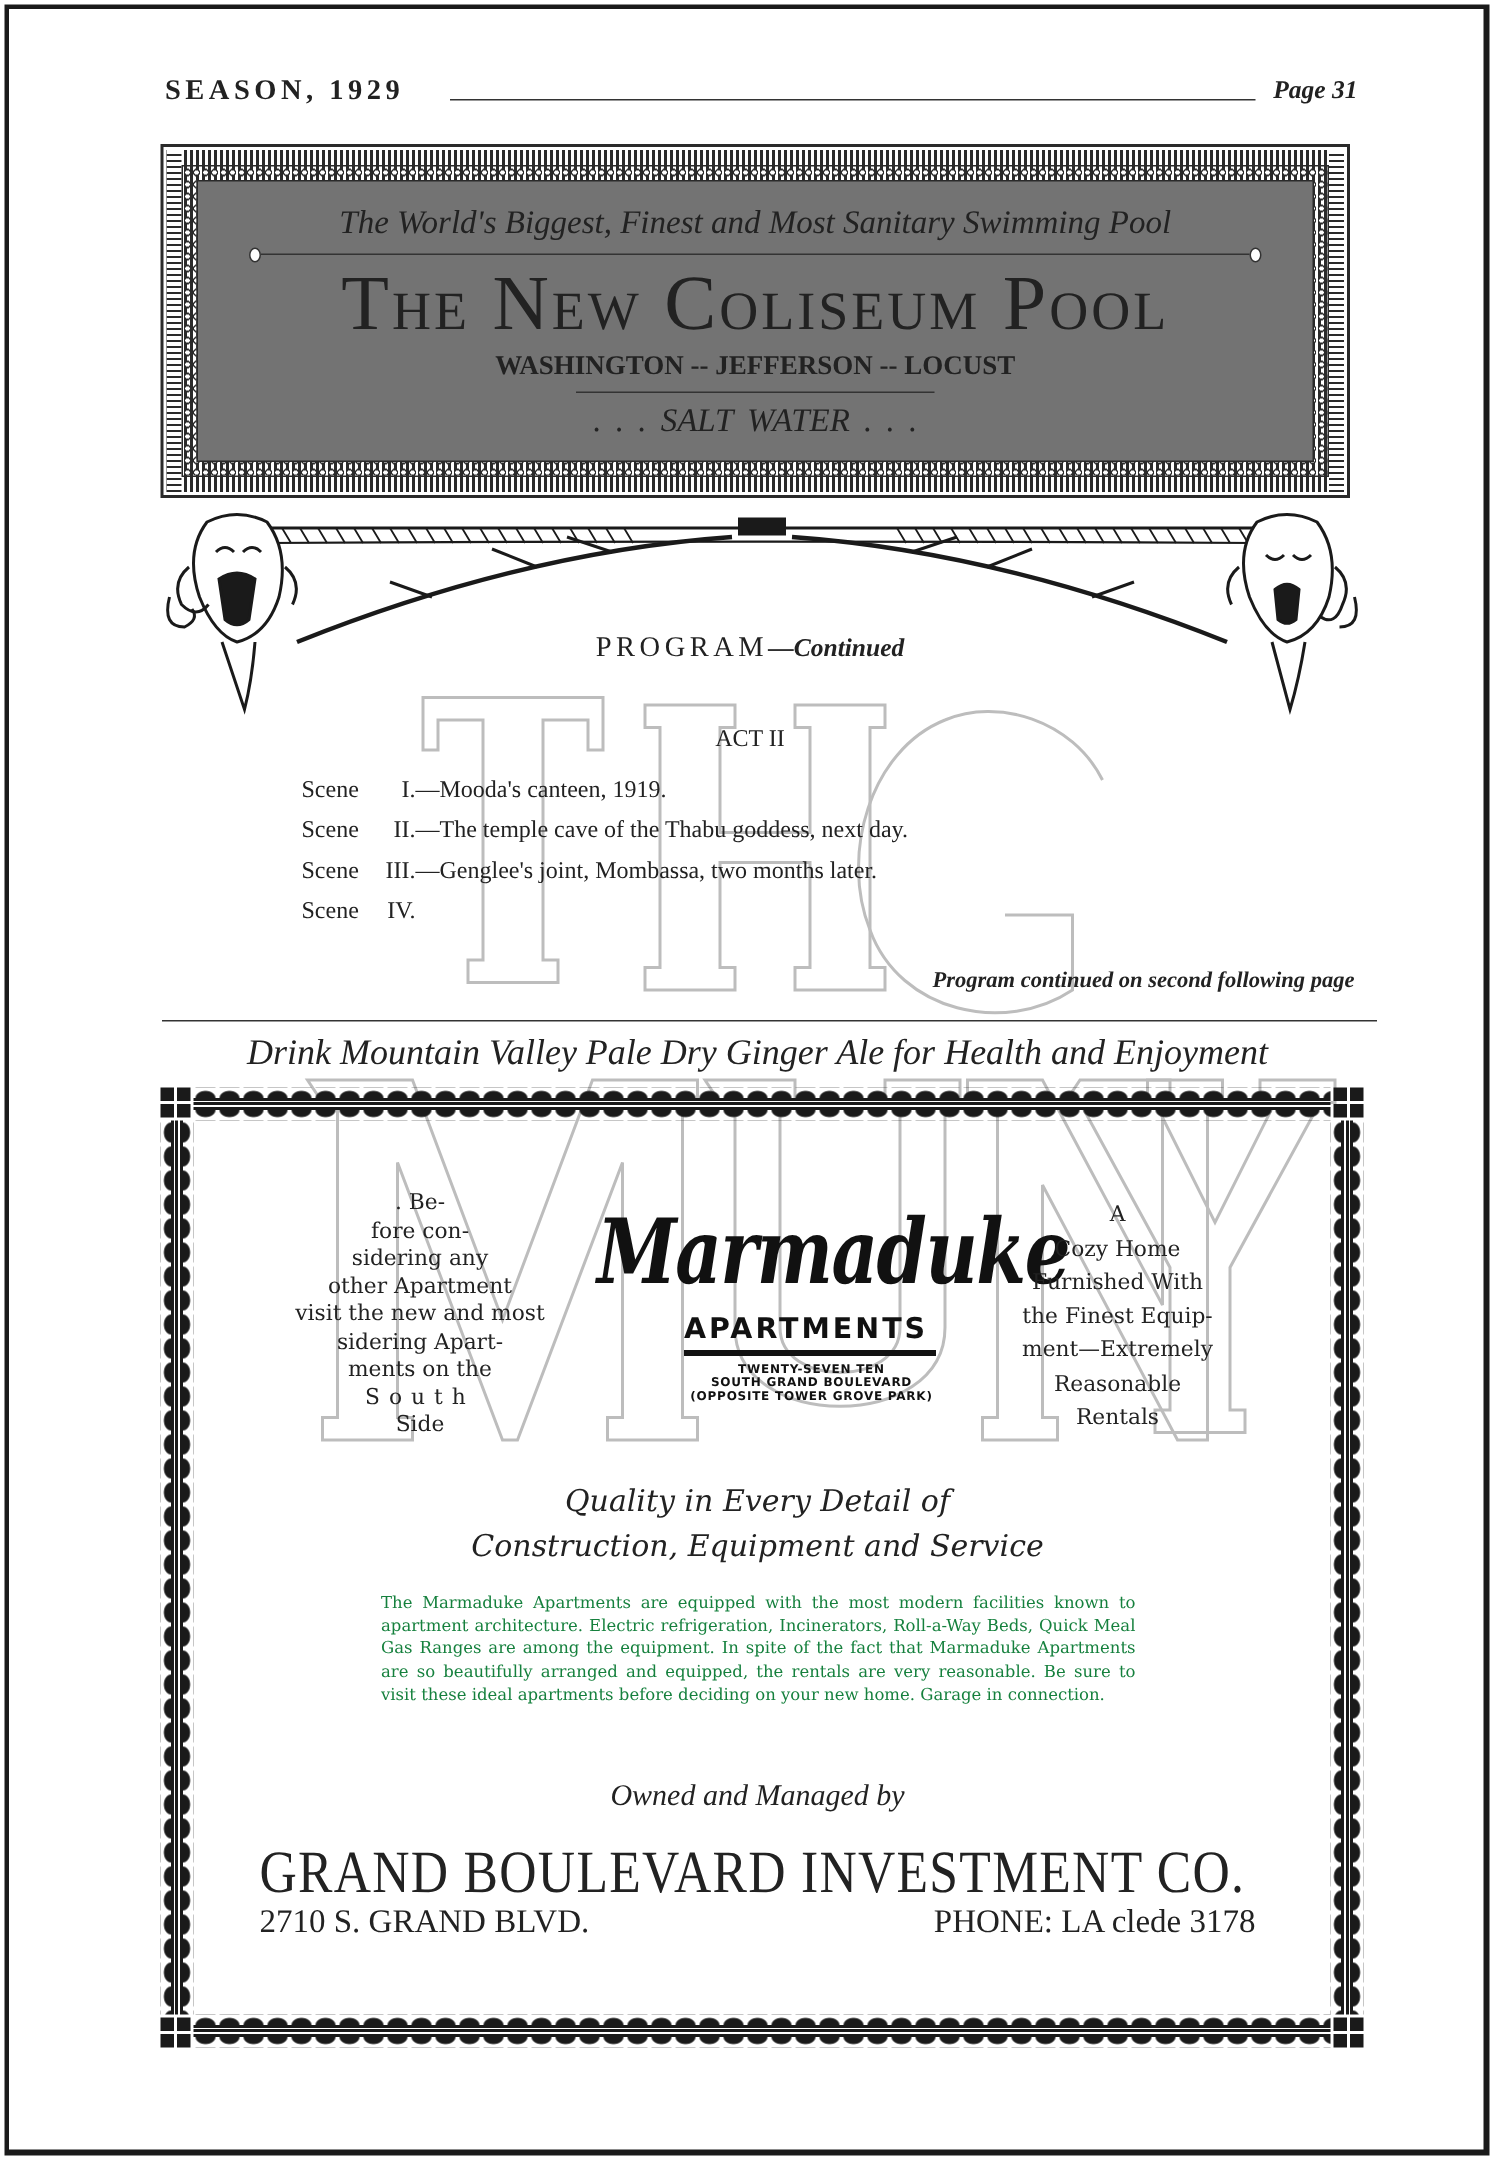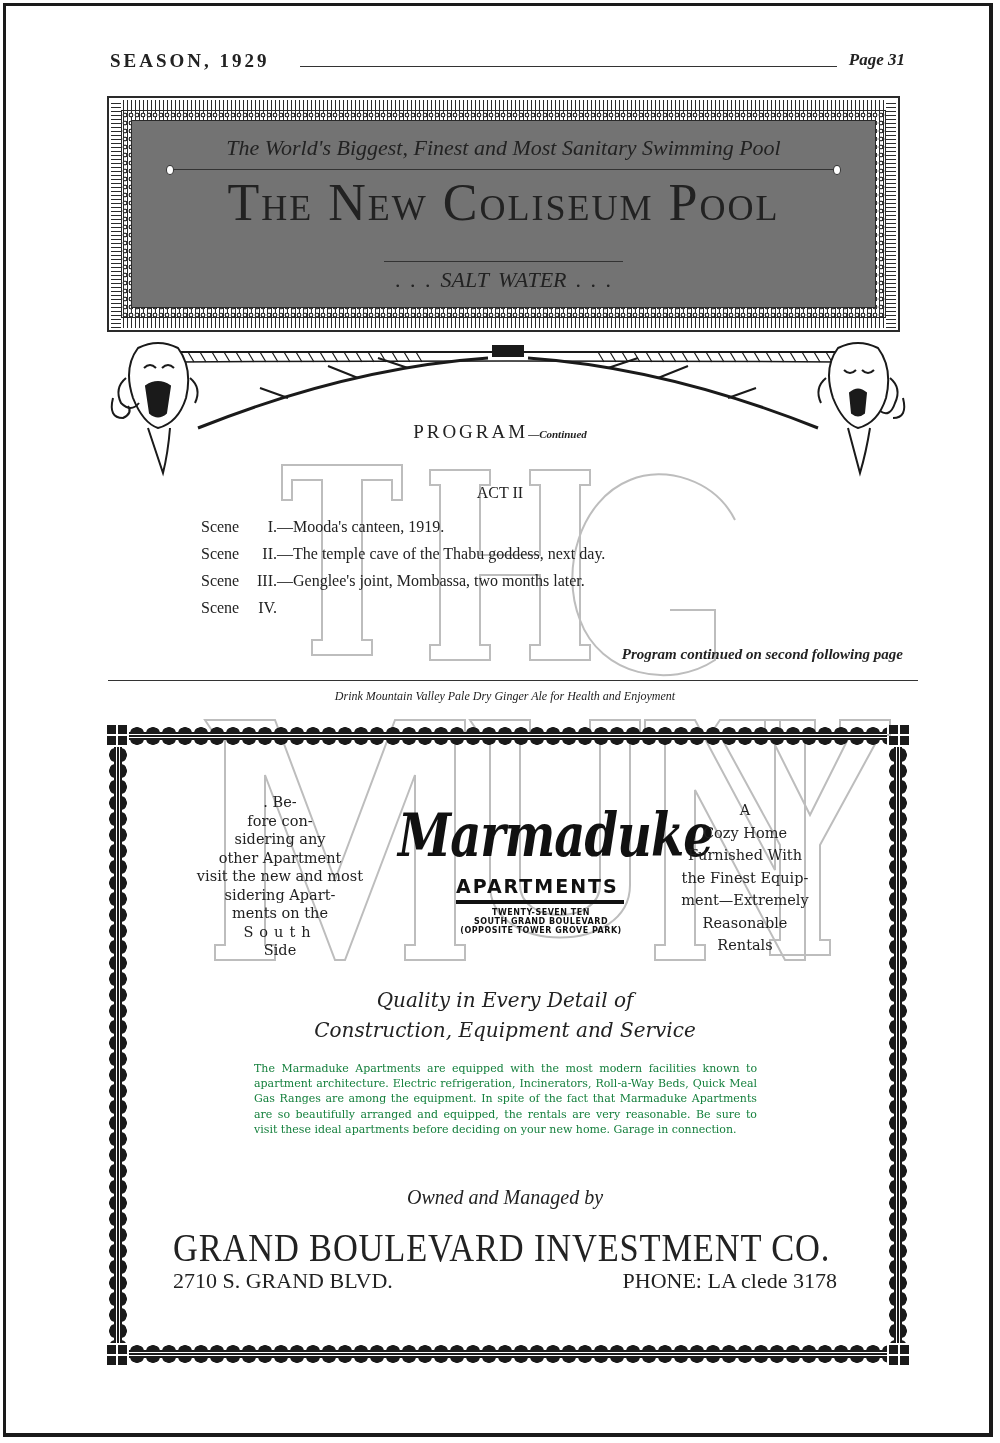--- a/index.html
+++ b/index.html
@@ -50,32 +50,32 @@
   .pool-title { position: absolute; left: 0; right: 0; top: 56px; text-align: center; font-family: "Liberation Serif", serif; font-size: 52px; letter-spacing: 2px; color: #222; font-variant: small-caps; line-height: 1; }
   .pool-streets { position: absolute; left: 0; right: 0; top: 112px; text-align: center; font-family: "Liberation Serif", serif; font-weight: bold; font-size: 18px; color: #222; }
   .pool-rule2 { position: absolute; left: 252px; right: 252px; top: 140px; border-top: 1.5px solid #333; }
   .pool-salt { position: absolute; left: 0; right: 0; top: 146px; text-align: center; font-family: "Liberation Serif", serif; font-style: italic; font-size: 22px; color: #222; word-spacing: 4px; }
 
   
   .ornament { position: absolute; left: 108px; top: 338px; width: 800px; height: 140px; }
 
   .program-heading { position: absolute; left: 0; right: 0; top: 421px; text-align: center; font-family: "Liberation Serif", serif; font-size: 19px; color: #222; }
   .program-heading .pg { letter-spacing: 3px; }
-  .program-heading .cont { font-style: italic; font-weight: bold; font-size: 11px; margin-top: 33px; }
+  .program-heading .cont { font-style: italic; font-weight: bold; font-size: 17px; margin-top: 33px; }
 
   .act-title { position: absolute; left: 0; right: 0; top: 484px; text-align: center; font-family: "Liberation Serif", serif; font-size: 16px; color: #222; }
   .scenes { position: absolute; left: 201px; top: 518px; width: 520px; font-family: "Liberation Serif", serif; font-size: 16px; color: #222; }
   .scene-row { height: 27px; display: flex; }
   .scene-word { width: 52px; }
   .scene-num { width: 24px; text-align: right; }
   .scene-text { padding-left: 0; }
 
   .program-note { position: absolute; right: 97px; top: 646px; font-family: "Liberation Serif", serif; font-style: italic; font-weight: bold; font-size: 15px; color: #222; }
   .section-rule { position: absolute; left: 108px; right: 82px; top: 680px; border-top: 1.5px solid #333; }
-  .ginger-ale { position: absolute; left: 0; right: 0; top: 689px; text-align: center; font-family: "Liberation Serif", serif; font-style: italic; font-size: 12px; color: #222; padding-left: 10px; }
+  .ginger-ale { position: absolute; left: 0; right: 0; top: 689px; text-align: center; font-family: "Liberation Serif", serif; font-style: italic; font-size: 24px; color: #222; padding-left: 10px; }
 
   
   .apt-frame { position: absolute; left: 107px; top: 725px; width: 802px; height: 640px; }
   .frame-h { position: absolute; left: 22px; right: 22px; height: 22px; }
   .frame-h .scallop-a, .frame-h .scallop-b { position: absolute; left: 0; right: 0; height: 7px;
     background: radial-gradient(ellipse 7px 5px at 50% 100%, #1a1a1a 90%, transparent 100%) 0 0 / 16px 7px repeat-x; }
   .frame-h .scallop-a { top: 0; }
   .frame-h .scallop-b { bottom: 0; transform: scaleY(-1); }
   .frame-h .lines { position: absolute; left: 0; right: 0; top: 7px; height: 8px;
     background: linear-gradient(#1a1a1a 0 2px, #fff 2px 3px, #1a1a1a 3px 5px, #fff 5px 6px, #1a1a1a 6px 8px); }
@@ -139,20 +139,21 @@
 </div>
 
 <div class="pool-ad">
   <div class="pool-border-outer"></div>
   <div class="pool-border-outer-v"></div>
   <div class="pool-border-inner"></div>
   <div class="pool-inner">
     <div class="pool-tagline">The World's Biggest, Finest and Most Sanitary Swimming Pool</div>
     <div class="pool-rule"></div>
     <div class="pool-title">The New Coliseum Pool</div>
+    <div class="pool-streets">WASHINGTON -- JEFFERSON -- LOCUST</div>
     <div class="pool-rule2"></div>
     <div class="pool-salt">. . .   SALT WATER   . . .</div>
   </div>
 </div>
 
 <svg class="ornament" viewBox="0 0 800 140">
   <g stroke="#1a1a1a" fill="none" stroke-width="2">
 
     <path d="M70 14 L730 14" stroke-width="2"></path>
     <path d="M70 24 Q400 22 730 24" stroke-width="1.5"></path>

